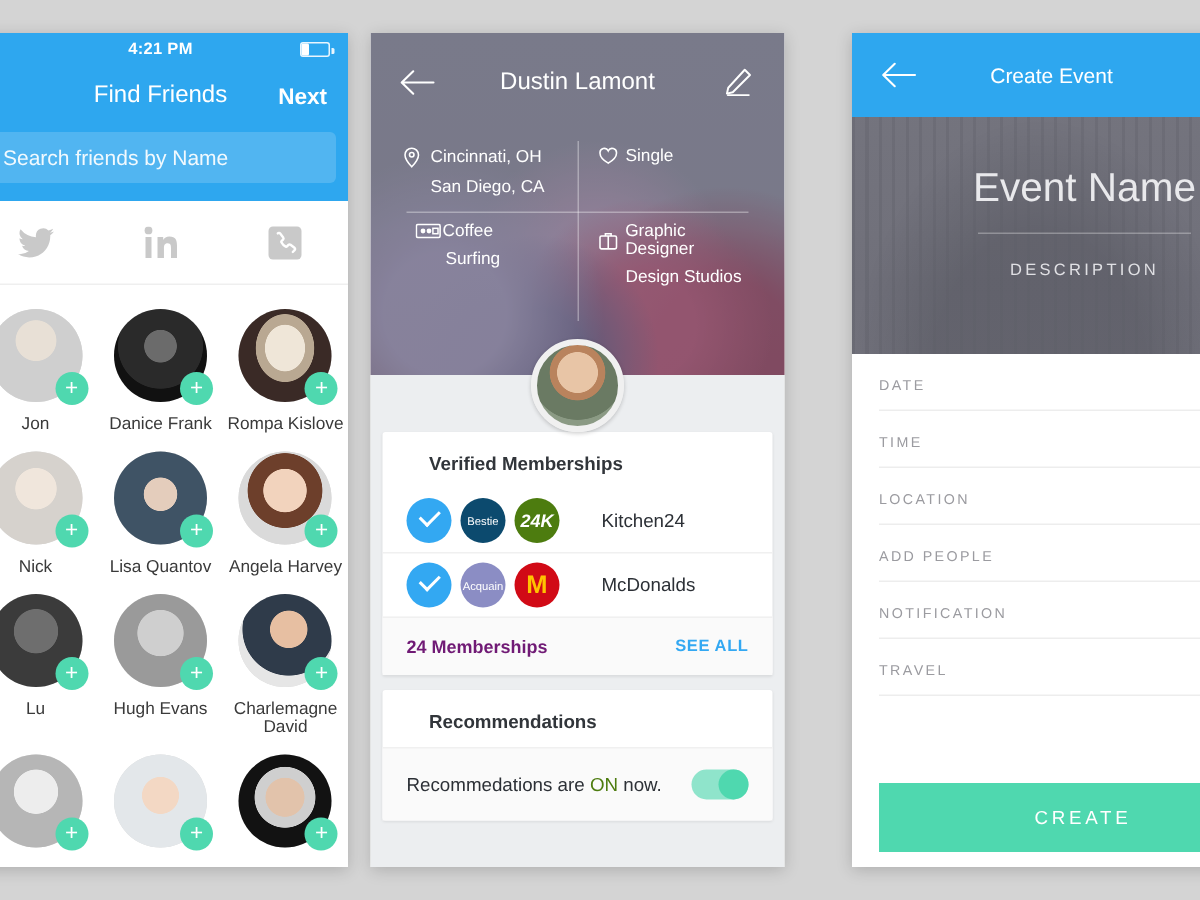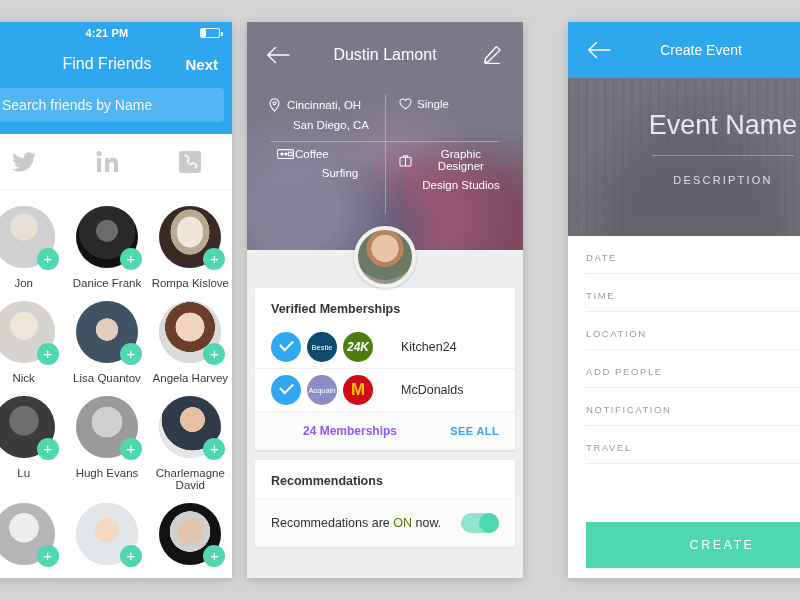--- a/index.html
+++ b/index.html
@@ -97,41 +97,41 @@
   .hero-nav {
     position:relative; z-index:3; height:66px; display:flex; align-items:center;
     padding:0 18px;
   }
   .hero-nav .title {
     flex:1; text-align:center; color:#fff; font-size:16px; font-weight:300;
   }
   .icobtn { width:26px; height:26px; display:flex; align-items:center; justify-content:center; }
   .infogrid { position:relative; z-index:3; padding:4px 12px 0 12px; }
   .irow { display:flex; }
-  .icol { flex:1; padding:6px 6px 10px 10px;text-align:center; }
+  .icol { flex:1; padding:6px 6px 10px 10px; }
   .icol.right { padding-left:18px; }
   .iline { display:flex; align-items:center; color:#fff; font-size:11.5px; font-weight:400; }
   .iline .gi { width:18px; display:inline-flex; justify-content:flex-start; }
   .isub { color:#fff; font-size:11.5px; margin-top:7px; padding-left:18px; }
   .icol.right .isub { padding-left:20px; }
   .vdiv { position:absolute; left:50%; top:72px; width:1px; height:120px;
           background:rgba(255,255,255,.35); z-index:3; }
   .hdiv { height:1px; background:rgba(255,255,255,.35); margin:0 12px; z-index:3; position:relative; }
   .pfp-wrap {
     position:absolute; left:50%; transform:translateX(-50%);
     top:204px; z-index:6;
   }
   .pfp {
     width:62px; height:62px; border-radius:50%; border:4px solid #f0f0f0;
     background-size:cover; background-position:center 30%;
     box-shadow:0 1px 3px rgba(0,0,0,.2);
   }
   .body2 { background:#eceef0; height:328px; padding:38px 8px 0 8px; }
   .card { background:#fff; border-radius:2px; box-shadow:0 1px 2px rgba(0,0,0,.08); }
-  .card h4 { font-size:12.5px; color:#31353a; font-weight:bold; padding:14px 16px 10px 16px; }
+  .card h4 { font-size:12.5px; color:#31353a; font-weight:bold; padding:14px 16px 10px 16px;margin-left:15px; }
   .mrow { display:flex; align-items:center; padding:6px 16px; }
   .mrow + .mrow { border-top:1px solid #f0f0f0; }
   .badge { width:30px; height:30px; border-radius:50%; flex:none; }
   .badge.verify { background:#33a8f2; position:relative; }
   .badge.verify:after {
     content:""; position:absolute; left:9px; top:8px;
     width:11px; height:6px; border-left:2.6px solid #fff; border-bottom:2.6px solid #fff;
     transform:rotate(-45deg);
   }
   .badge.tag {
@@ -140,21 +140,21 @@
   }
   .badge.logo {
     margin-left:6px; display:flex; align-items:center; justify-content:center;
     color:#fff; font-weight:bold;
   }
   .mname { margin-left:28px; font-size:12.5px; color:#2c3036; }
   .mfoot {
     display:flex; align-items:center; justify-content:space-between;
     padding:12px 16px; border-top:1px solid #f0f0f0; background:#fafafa;
   }
-  .mfoot .lbl { font-size:12px; color:#8b5cf6; font-weight:bold;margin-left:32px; }
+  .mfoot .lbl { font-size:12px; color:#701a75; font-weight:bold; }
   .mfoot .seeall { font-size:11px; color:#33a8f2; font-weight:bold; letter-spacing:.4px; }
   .reccard { margin-top:10px; }
   .recrow {
     display:flex; align-items:center; justify-content:space-between;
     padding:14px 16px; border-top:1px solid #f0f0f0; background:#fafafa;
   }
   .recrow .txt { font-size:12.5px; color:#2c3036; }
   .recrow .txt b { color:#4d7c0f; font-weight:400; }
   .toggle {
     width:38px; height:20px; border-radius:10px; background:#8fe4cb; position:relative; flex:none;

